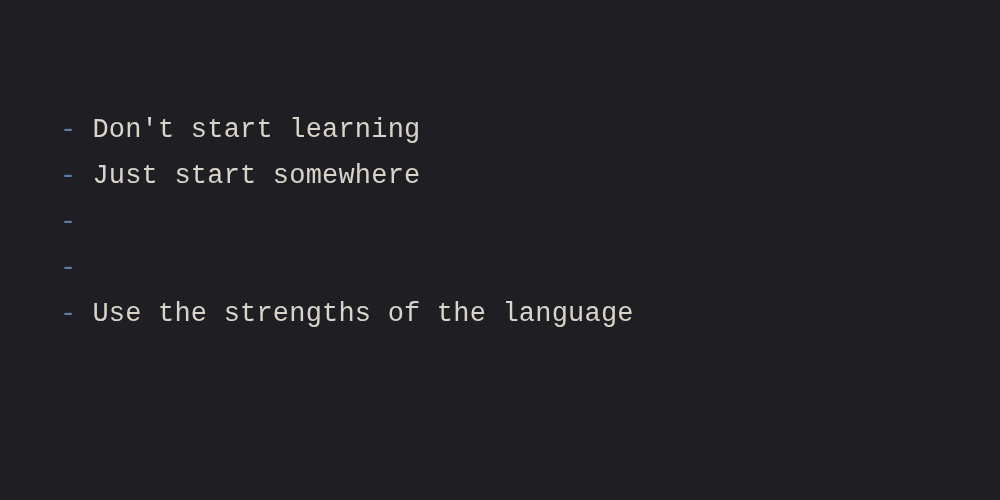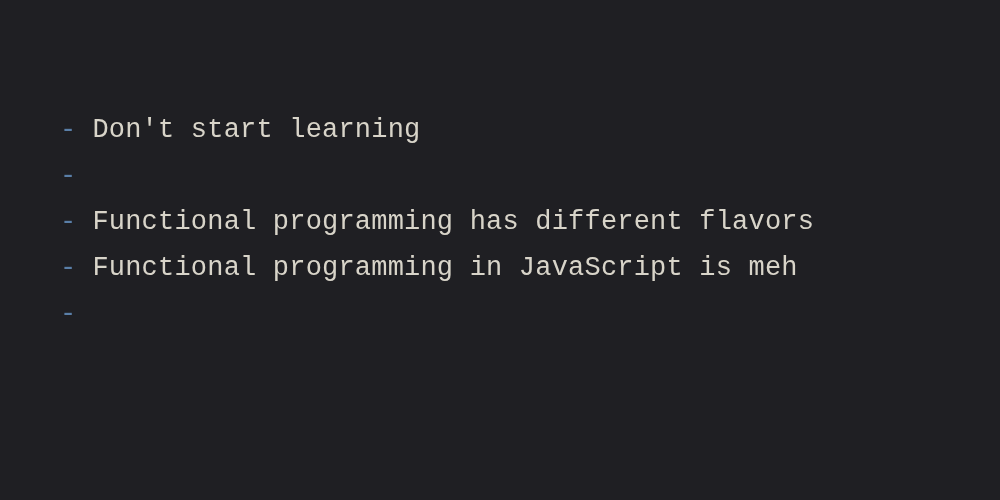--- a/index.html
+++ b/index.html
@@ -36,25 +36,25 @@
 </head>
 <body>
 
 <div class="list">
   <div class="list-item">
     <span class="bullet">-</span>
     <span>Don't start learning</span>
   </div>
   <div class="list-item">
     <span class="bullet">-</span>
-  </div>
-  <div class="list-item">
-    <span class="bullet">-</span>
-    <span>Functional programming has different flavors</span>
-  </div>
-  <div class="list-item">
-    <span class="bullet">-</span>
-    <span>Functional programming in JavaScript is meh</span>
+    <span>Just start somewhere</span>
   </div>
   <div class="list-item">
     <span class="bullet">-</span>
   </div>
+  <div class="list-item">
+    <span class="bullet">-</span>
+  </div>
+  <div class="list-item">
+    <span class="bullet">-</span>
+    <span>Use the strengths of the language</span>
+  </div>
 </div>
 
 </body></html>

